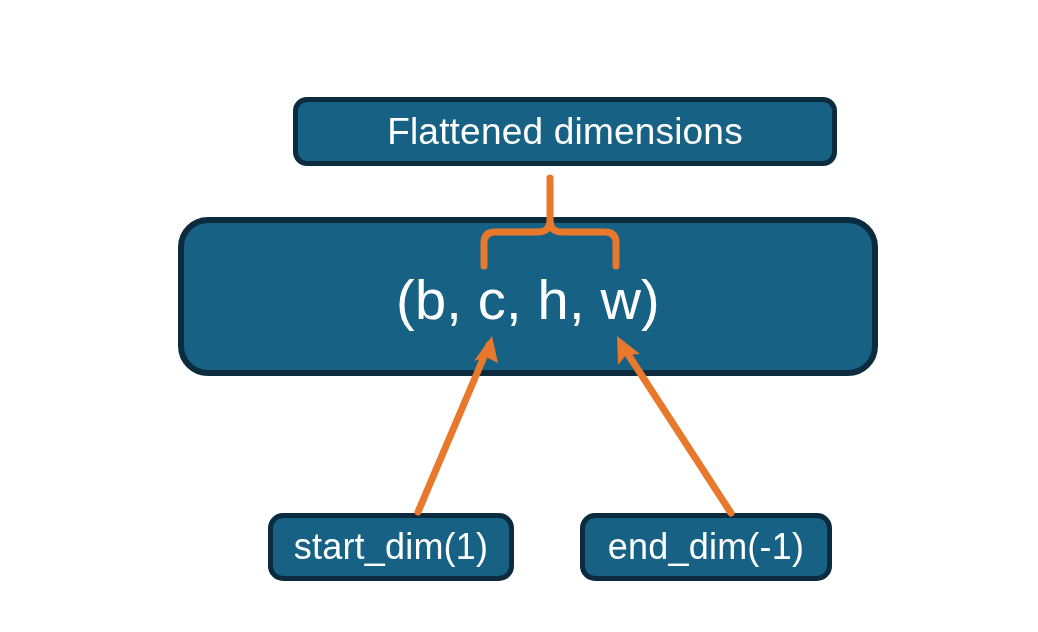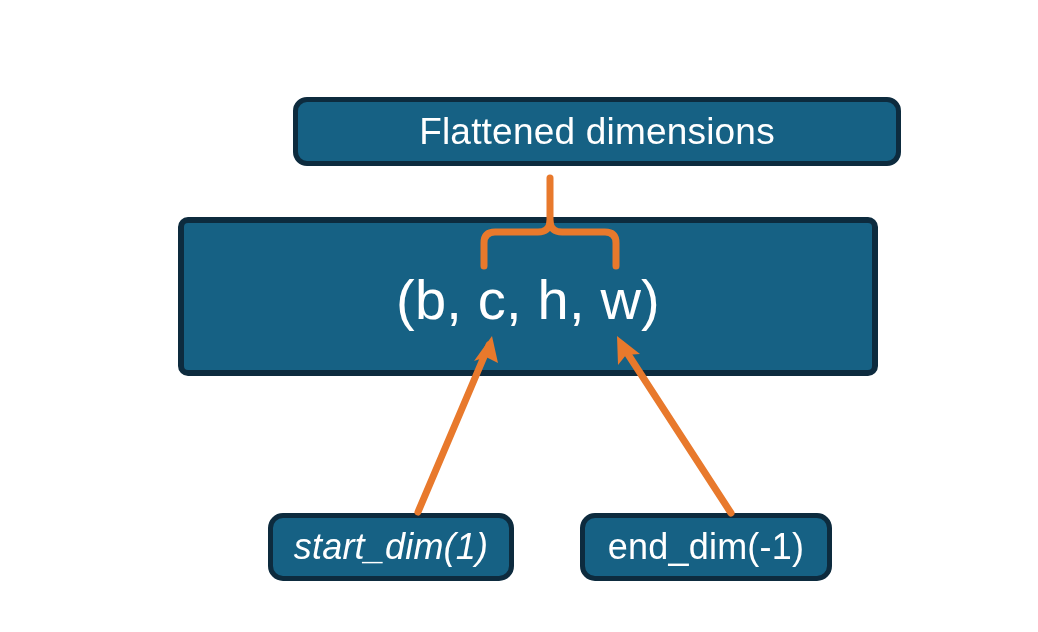--- a/index.html
+++ b/index.html
@@ -34,55 +34,54 @@
   .node-label {
     display: block;
     color: #ffffff;
     letter-spacing: 0.2px;
   }
 
   
   #node-flattened {
     left: 293px;
     top: 97px;
-    width: 608px;
+    width: 544px;
     height: 69px;
     border-radius: 14px;
     text-align: right;
   }
   #node-flattened .node-label {
     font-size: 37px;
     font-weight: 400;
   }
 
   
   #node-shape {
     left: 178px;
     top: 217px;
     width: 700px;
     height: 159px;
-    border-radius: 10px;
+    border-radius: 30px;
     border-width: 6px;
     text-align: center;
   }
   #node-shape .node-label {
     font-size: 56px;
     font-weight: 400;
     position: relative;
     top: 3px;
   }
 
   
   #node-start-dim {
     left: 268px;
     top: 513px;
     width: 246px;
     height: 68px;
     border-radius: 15px;
-    font-style: italic;
   }
   
   #node-end-dim {
     left: 580px;
     top: 513px;
     width: 252px;
     height: 68px;
     border-radius: 15px;
   }
   #node-start-dim .node-label,

